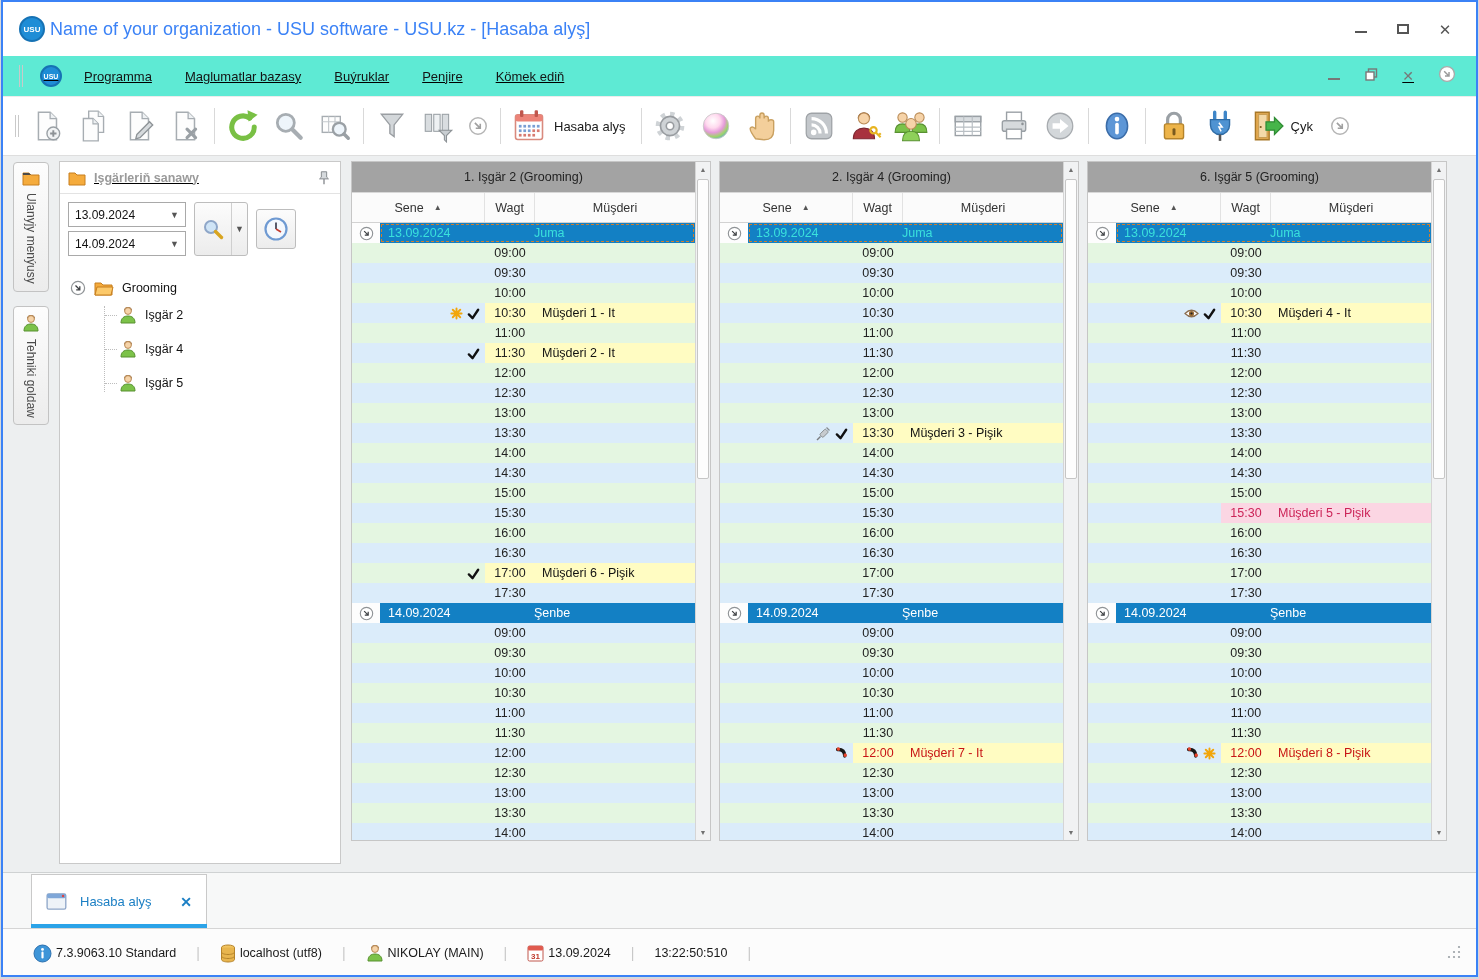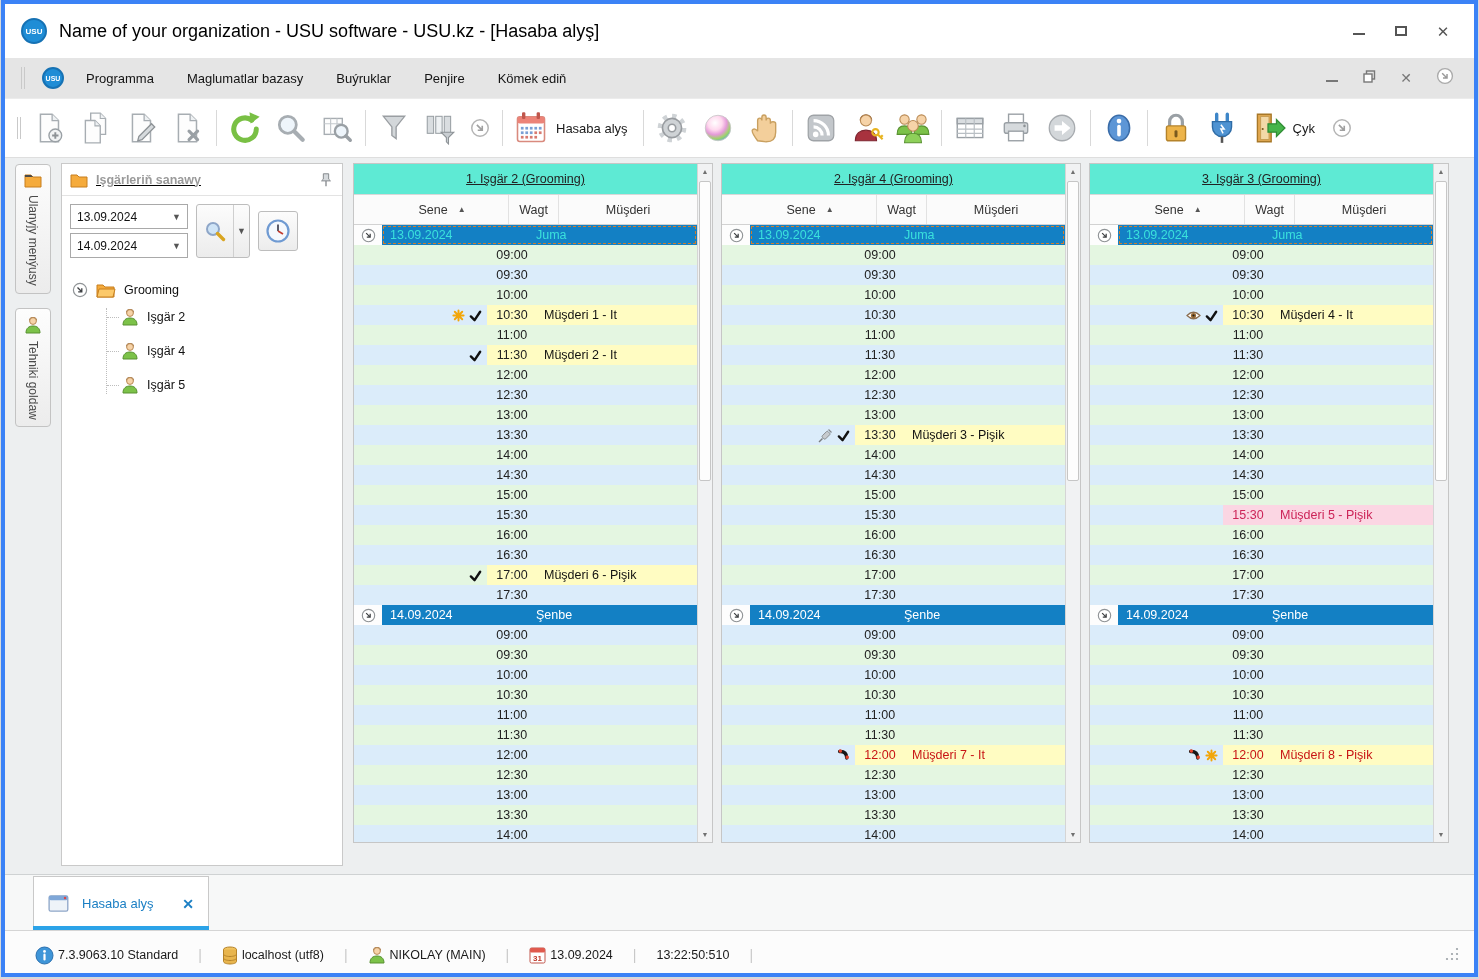--- a/index.html
+++ b/index.html
@@ -1,30 +1,30 @@
 <!DOCTYPE html>
 <html><head>
 <meta charset="utf-8">
 <style>
   html,body{margin:0;padding:0;background:#d6d9db;font-family:"Liberation Sans",sans-serif;}
   *{box-sizing:border-box;}
-  .window{position:relative;width:1477px;height:977px;margin:0 auto;border:4px solid #3b82f6;background:#fff;overflow:hidden;}
+  .window{position:relative;width:1477px;height:977px;margin:0 auto;border:2px solid #3b82f6;background:#fff;overflow:hidden;}
 
   
   .titlebar{height:54px;display:flex;align-items:center;padding:0 16px;background:#fff;}
   .logo{width:26px;height:26px;border-radius:50%;background:#1f8dd6;color:#fff;display:flex;align-items:center;justify-content:center;font-size:8px;font-weight:bold;border:2px solid #1672b4;flex:0 0 auto;}
-  .title-text{color:#000000;font-size:18px;margin-left:12px;white-space:nowrap;}
+  .title-text{color:#3b82f6;font-size:18px;margin-left:5px;white-space:nowrap;}
   .win-controls{margin-left:auto;display:flex;gap:28px;align-items:center;padding-right:8px;}
   .wc{color:#555;display:flex;align-items:center;justify-content:center;width:14px;height:14px;cursor:default;}
   .wc-min{border-bottom:2px solid #555;height:8px;width:12px;}
   .wc-max{border:2px solid #555;width:12px;height:10px;}
   .wc-x{font-size:15px;line-height:1;}
 
   
-  .menubar{height:40px;display:flex;align-items:center;padding:0 10px;gap:11px;background:#e5e5e5;}
+  .menubar{height:40px;display:flex;align-items:center;padding:0 10px;gap:11px;background:#5eead4;text-decoration:underline;}
   .grip{width:4px;height:22px;border-left:1px solid #c9c9c9;border-right:1px solid #c9c9c9;margin:0 6px;}
   .menu-item{font-size:13px;color:#141414;padding:6px 11px;white-space:nowrap;}
   .mdi-controls{margin-left:auto;display:flex;gap:24px;align-items:center;padding-right:10px;color:#777;}
   .mdi-controls .wc-min{border-color:#777;}
   .mdi-x{font-size:14px;color:#777;}
 
   
   .toolbar{height:60px;display:flex;align-items:center;border-top:1px solid #ececec;border-bottom:1px solid #dedede;padding:0 6px;background:#fff;}
   .tbtn{width:46px;height:48px;display:flex;align-items:center;justify-content:center;flex:0 0 auto;}
   .tsep{width:1px;height:36px;background:#d9d9d9;margin:0 5px;flex:0 0 auto;}
@@ -51,22 +51,22 @@
   .sb-isgar{height:28px;border-top:1px solid #ddd;border-bottom:1px solid #ddd;background:#f7f7f7;display:flex;align-items:center;padding:0 10px;font-size:12px;color:#222;}
   .tree{flex:1;padding:14px 10px;position:relative;overflow:hidden;}
   .tree-root{display:flex;align-items:center;gap:8px;font-size:12.5px;color:#111;}
   .tree-kids{margin:10px 0 0 34px;display:flex;flex-direction:column;gap:16px;border-left:1px dotted #bdbdbd;padding-left:14px;}
   .tree-kid{display:flex;align-items:center;gap:8px;font-size:12.5px;color:#111;position:relative;}
   .tree-kid::before{content:"";position:absolute;left:-14px;top:50%;width:12px;border-top:1px dotted #bdbdbd;}
 
   .content{flex:1;padding:5px 0 0 4px;display:flex;gap:8px;align-items:flex-start;overflow:hidden;}
   .panel{width:360px;height:680px;background:#fff;border:1px solid #c6c6c6;display:flex;flex:0 0 auto;}
   .panel-main{flex:1;display:flex;flex-direction:column;overflow:hidden;}
-  .panel-title{height:31px;border-bottom:1px solid #d8d8d8;background:#5eead4;display:flex;align-items:center;justify-content:center;font-size:12.5px;color:#222;text-decoration:underline;}
-  .cols-header{height:30px;display:flex;border-bottom:1px solid #d2d2d2;background:#fbfbfb;font-size:12.5px;color:#333;align-items:flex-start;padding-left:22px;}
+  .panel-title{height:31px;border-bottom:1px solid #d8d8d8;background:#a3a3a3;display:flex;align-items:center;justify-content:center;font-size:12.5px;color:#222;}
+  .cols-header{height:30px;display:flex;border-bottom:1px solid #d2d2d2;background:#fbfbfb;font-size:12.5px;color:#333;align-items:flex-start;}
   .h-sene{width:133px;display:flex;align-items:center;justify-content:center;gap:10px;border-right:1px solid #e2e2e2;height:100%;}
   .h-sene .sort{font-size:8px;color:#555;}
   .h-wagt{width:50px;text-align:center;border-right:1px solid #e2e2e2;height:100%;line-height:30px;}
   .h-cli{flex:1;text-align:center;height:100%;line-height:30px;}
   .rows{flex:1;overflow:hidden;font-size:12.5px;}
   .row{height:20px;display:flex;align-items:center;}
   .bg-g{background:#e4f6e1;}
   .bg-b{background:#dbecfa;}
   .sene{width:133px;display:flex;align-items:center;justify-content:flex-end;gap:4px;padding-right:5px;height:100%;}
   .wagt{width:50px;text-align:center;color:#222;height:100%;line-height:20px;}
@@ -863,21 +863,21 @@
             </div>
           </div>
           <div class="vscroll">
             <div class="sarr up">▲</div>
             <div class="thumb"></div>
             <div class="sarr dn">▼</div>
           </div>
         </div>
         <div class="panel">
           <div class="panel-main">
-            <div class="panel-title">3. Işgär 3 (Grooming)</div>
+            <div class="panel-title">6. Işgär 5 (Grooming)</div>
             <div class="cols-header">
               <div class="h-sene">
                 <span>Sene</span>
                 <span class="sort">▲</span>
               </div>
               <div class="h-wagt">Wagt</div>
               <div class="h-cli">Müşderi</div>
             </div>
             <div class="rows">
               <div class="row daterow today">

